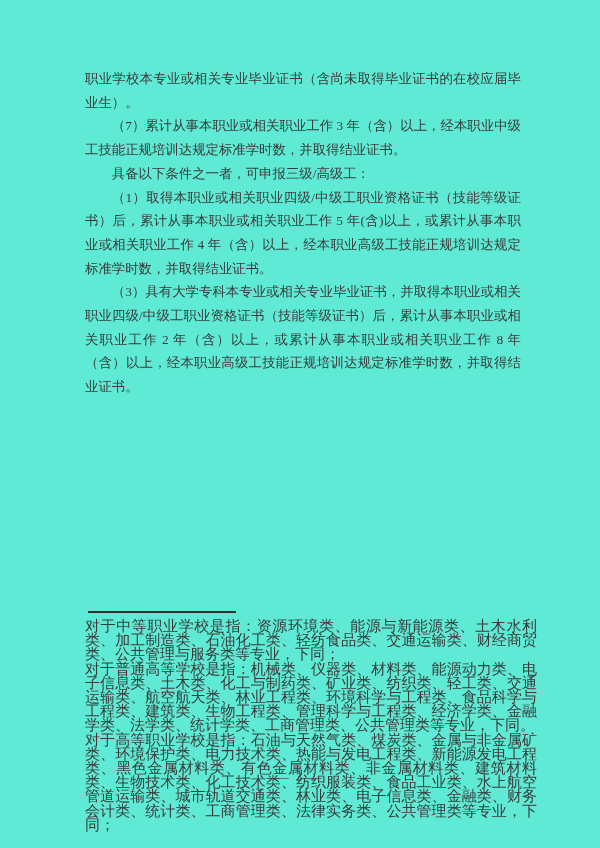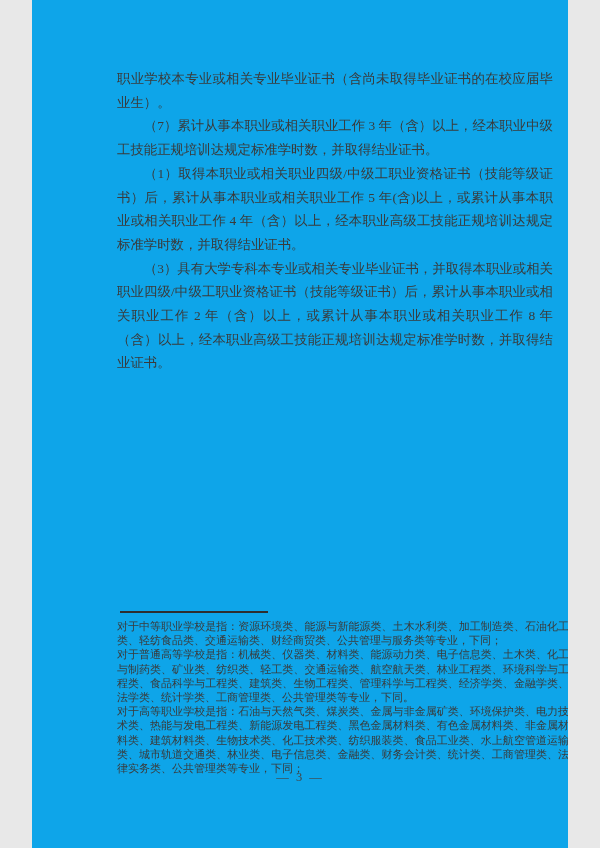--- a/index.html
+++ b/index.html
@@ -2,24 +2,24 @@
 <html><head>
 <meta charset="utf-8">
 <style>
   html, body {
     margin: 0;
     padding: 0;
     background: #e8e8e8;
   }
   .page {
     position: relative;
-    width: 536px;
+    width: 600px;
     height: 848px;
     margin: 0 auto;
-    background: #0ea5e9;
+    background: #5eead4;
     font-family: "Liberation Serif", serif;
     color: #3a3a3a;
     overflow: hidden;
   }
   .body-text {
     position: absolute;
     left: 85px;
     top: 67px;
     width: 436px;
     font-size: 13.4px;
@@ -38,21 +38,21 @@
     top: 611px;
     width: 148px;
     height: 0;
     border-top: 2px solid #2e2e2e;
   }
   .footnotes {
     position: absolute;
     left: 85px;
     top: 619px;
     width: 452px;
-    font-size: 11px;
+    font-size: 15px;
     line-height: 14.2px;
     text-align: justify;
   }
   .footnotes .fn-line {
     margin: 0;
   }
   .page-number {
     position: absolute;
     left: 0;
     top: 770px;
@@ -67,20 +67,21 @@
 <body>
 
 <div class="page">
 
   <div class="body-text">
 
       <p class="para">职业学校本专业或相关专业毕业证书（含尚未取得毕业证书的在校应届毕业生）。</p>
 
       <p class="para indent">（7）累计从事本职业或相关职业工作 3 年（含）以上，经本职业中级工技能正规培训达规定标准学时数，并取得结业证书。</p>
 
+      <p class="para indent">具备以下条件之一者，可申报三级/高级工：</p>
 
       <p class="para indent">（1）取得本职业或相关职业四级/中级工职业资格证书（技能等级证书）后，累计从事本职业或相关职业工作 5 年(含)以上，或累计从事本职业或相关职业工作 4 年（含）以上，经本职业高级工技能正规培训达规定标准学时数，并取得结业证书。</p>
 
 
       <p class="para indent">（3）具有大学专科本专业或相关专业毕业证书，并取得本职业或相关职业四级/中级工职业资格证书（技能等级证书）后，累计从事本职业或相关职业工作 2 年（含）以上，或累计从事本职业或相关职业工作 8 年（含）以上，经本职业高级工技能正规培训达规定标准学时数，并取得结业证书。</p>
 
 
     </div>
 
   <div class="footnote-sep"></div>

